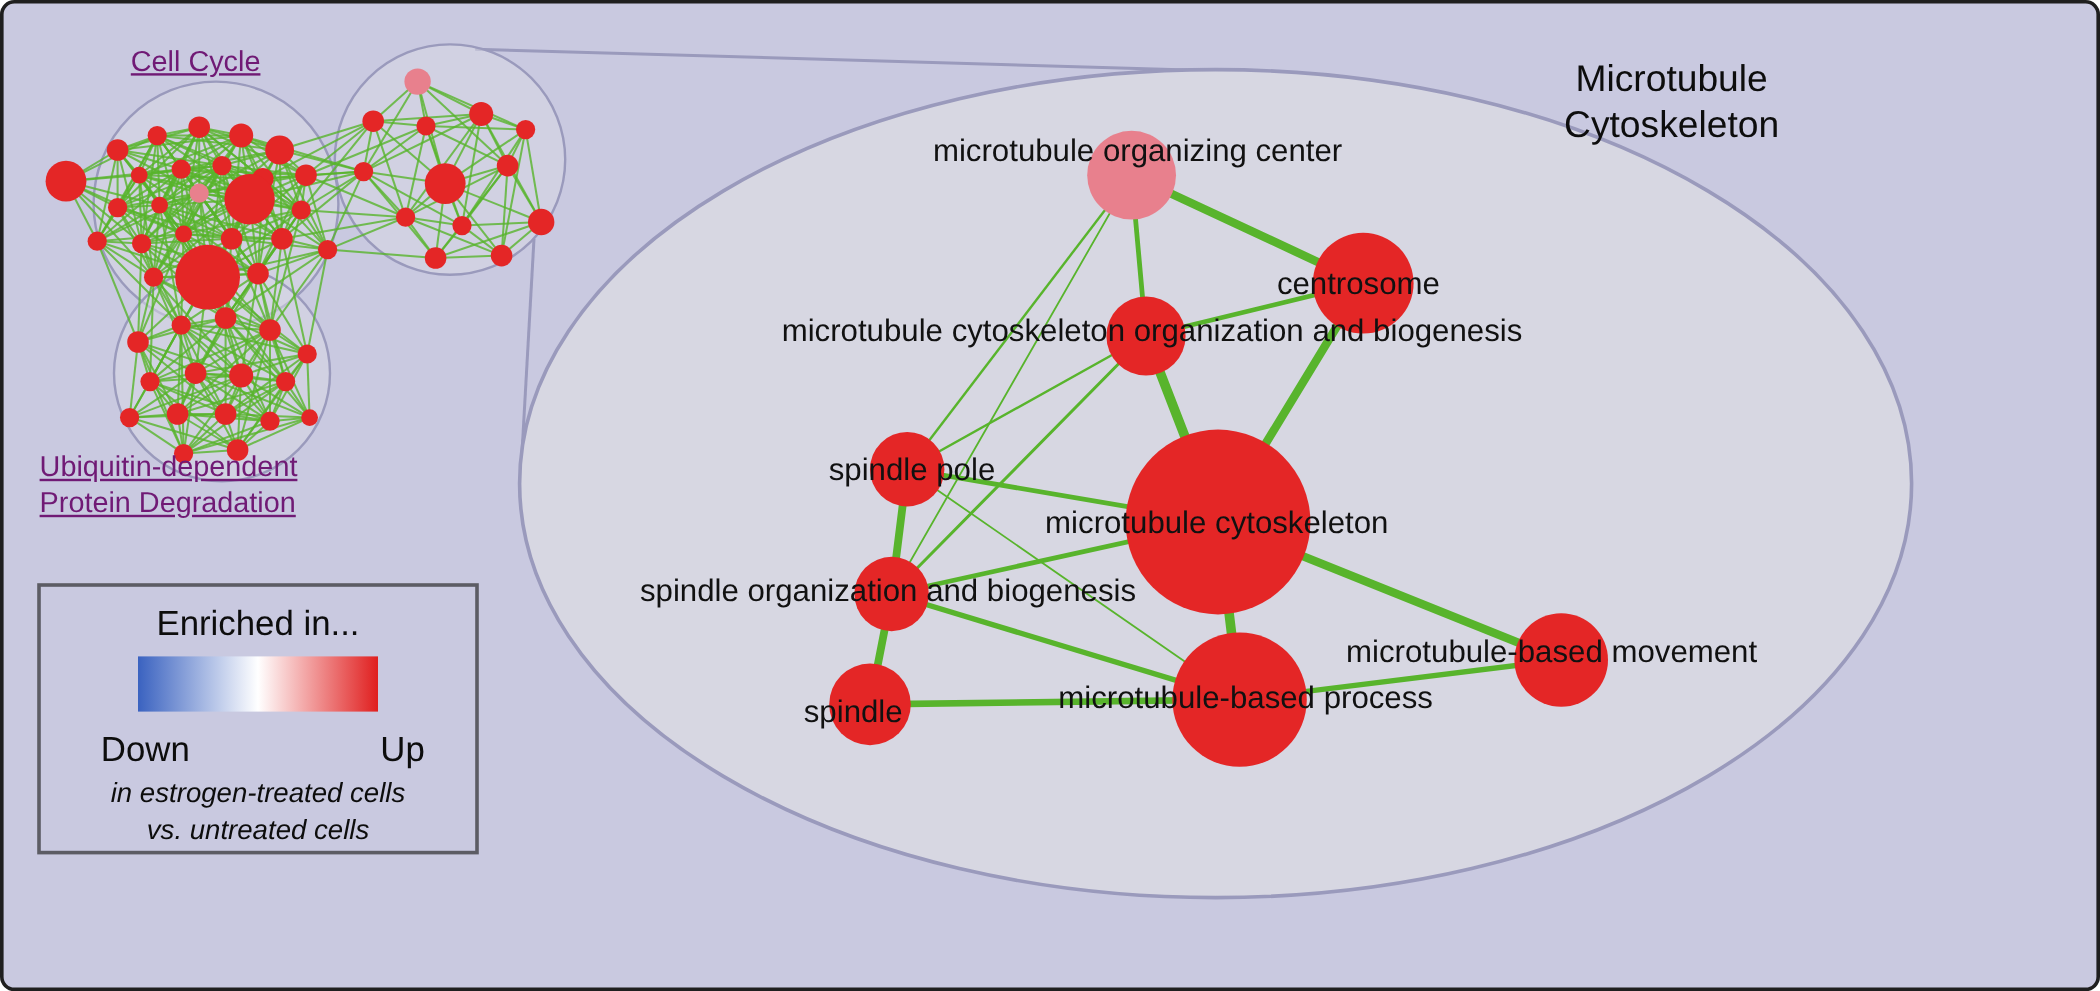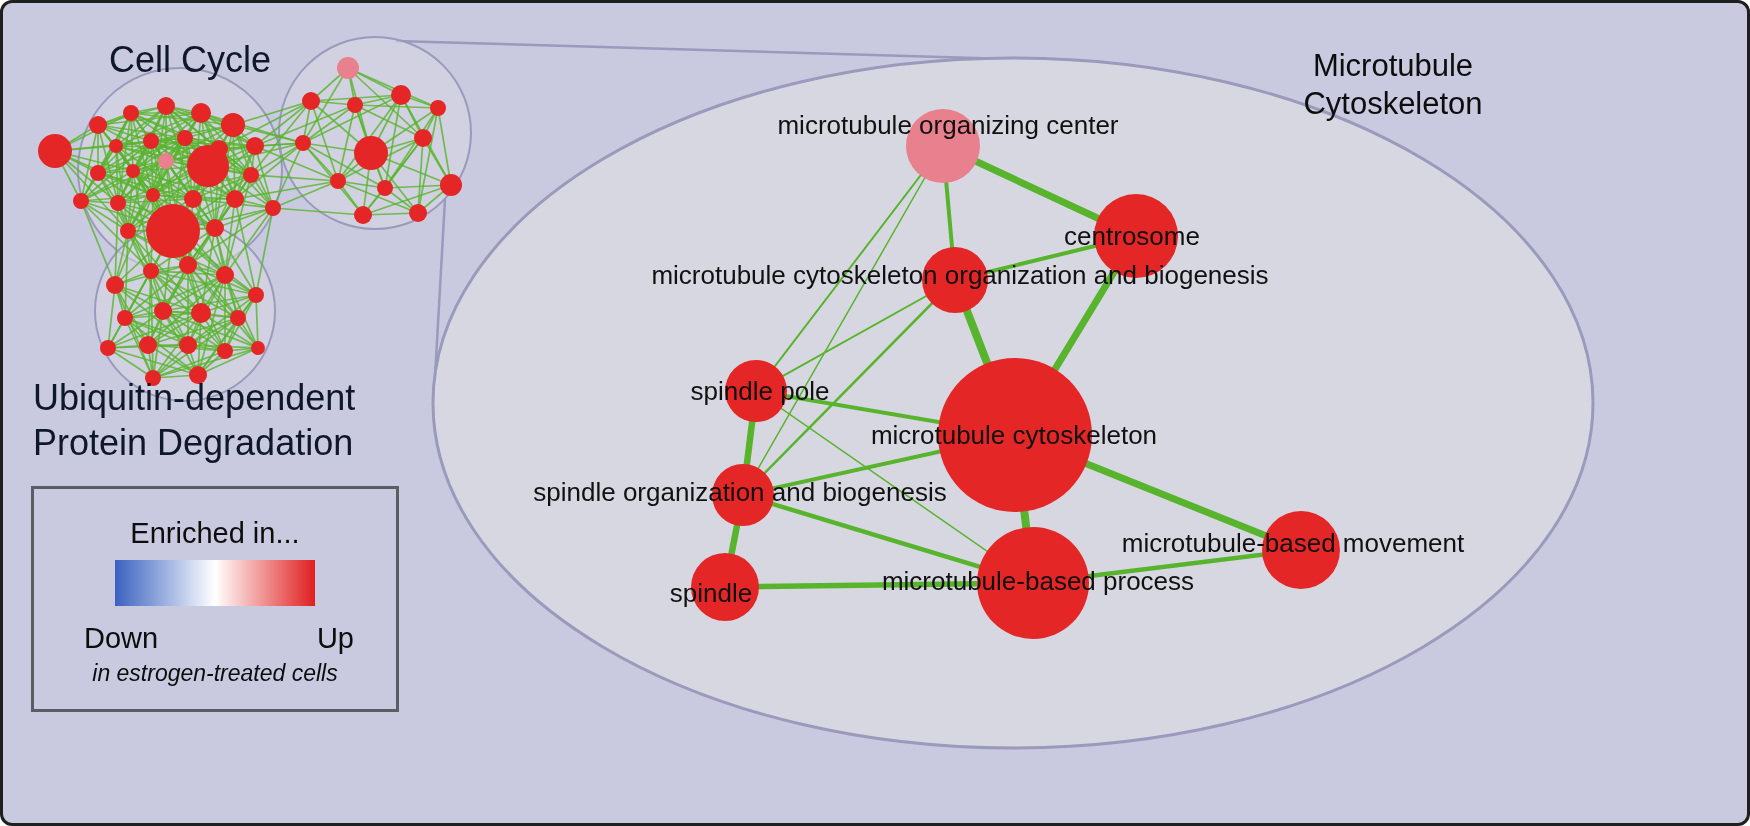--- a/index.html
+++ b/index.html
@@ -1,25 +1,25 @@
 <!DOCTYPE html>
 <html><head>
 <meta charset="utf-8">
 <style>
   html,body{margin:0;padding:0;background:#ffffff;font-family:"Liberation Sans",sans-serif;}
   .stage{position:relative;width:1750px;height:826px;background:#c9c9e0;border:3px solid #1f1f1f;
          border-radius:12px;box-sizing:border-box;overflow:hidden;}
   #net-svg{position:absolute;left:0;top:0;}
   #net-svg text{font-family:"Liberation Sans",sans-serif;}
   .lbl{position:absolute;white-space:nowrap;}
-  .cluster-lbl{color:#0f172a;font-size:36px;line-height:1.25;}
+  .cluster-lbl{color:#701a75;font-size:24px;line-height:1.25;text-decoration:underline;}
   .zoom-title{color:#0d0d0d;font-size:31px;line-height:1.22;text-align:center;white-space:normal;}
   .legend{position:absolute;left:28px;top:483px;width:368px;height:226px;border:3px solid #5c5c64;
           box-sizing:border-box;text-align:center;color:#0d0d0d;}
-  .legend-title{font-size:29px;margin-top:28px;text-align:center;}
+  .legend-title{font-size:29px;margin-top:15px;text-align:center;}
   .legend-bar{width:200px;height:46px;margin:10px auto 0 auto;}
   .legend-scale{display:flex;justify-content:space-between;padding:16px 42px 0 50px;font-size:29px;}
   .legend-sub{font-size:23px;margin-top:6px;line-height:1.1;font-style:italic;}
 </style>
 </head>
 <body>
 
 <div class="stage">
 
   <svg id="net-svg" width="1750" height="826" viewBox="0 0 1750 826">
@@ -576,15 +576,16 @@
   </div>
 
   <div class="legend">
     <div class="legend-title">Enriched in...</div>
     <div class="legend-bar" style="background: linear-gradient(90deg, rgb(58, 98, 192) 0%, rgb(255, 255, 255) 50%, rgb(224, 31, 31) 100%);"></div>
     <div class="legend-scale">
       <span>Down</span>
       <span>Up</span>
     </div>
     <div class="legend-sub">in estrogen-treated cells</div>
+    <div class="legend-sub">vs. untreated cells</div>
   </div>
 
 </div>
 
 </body></html>

